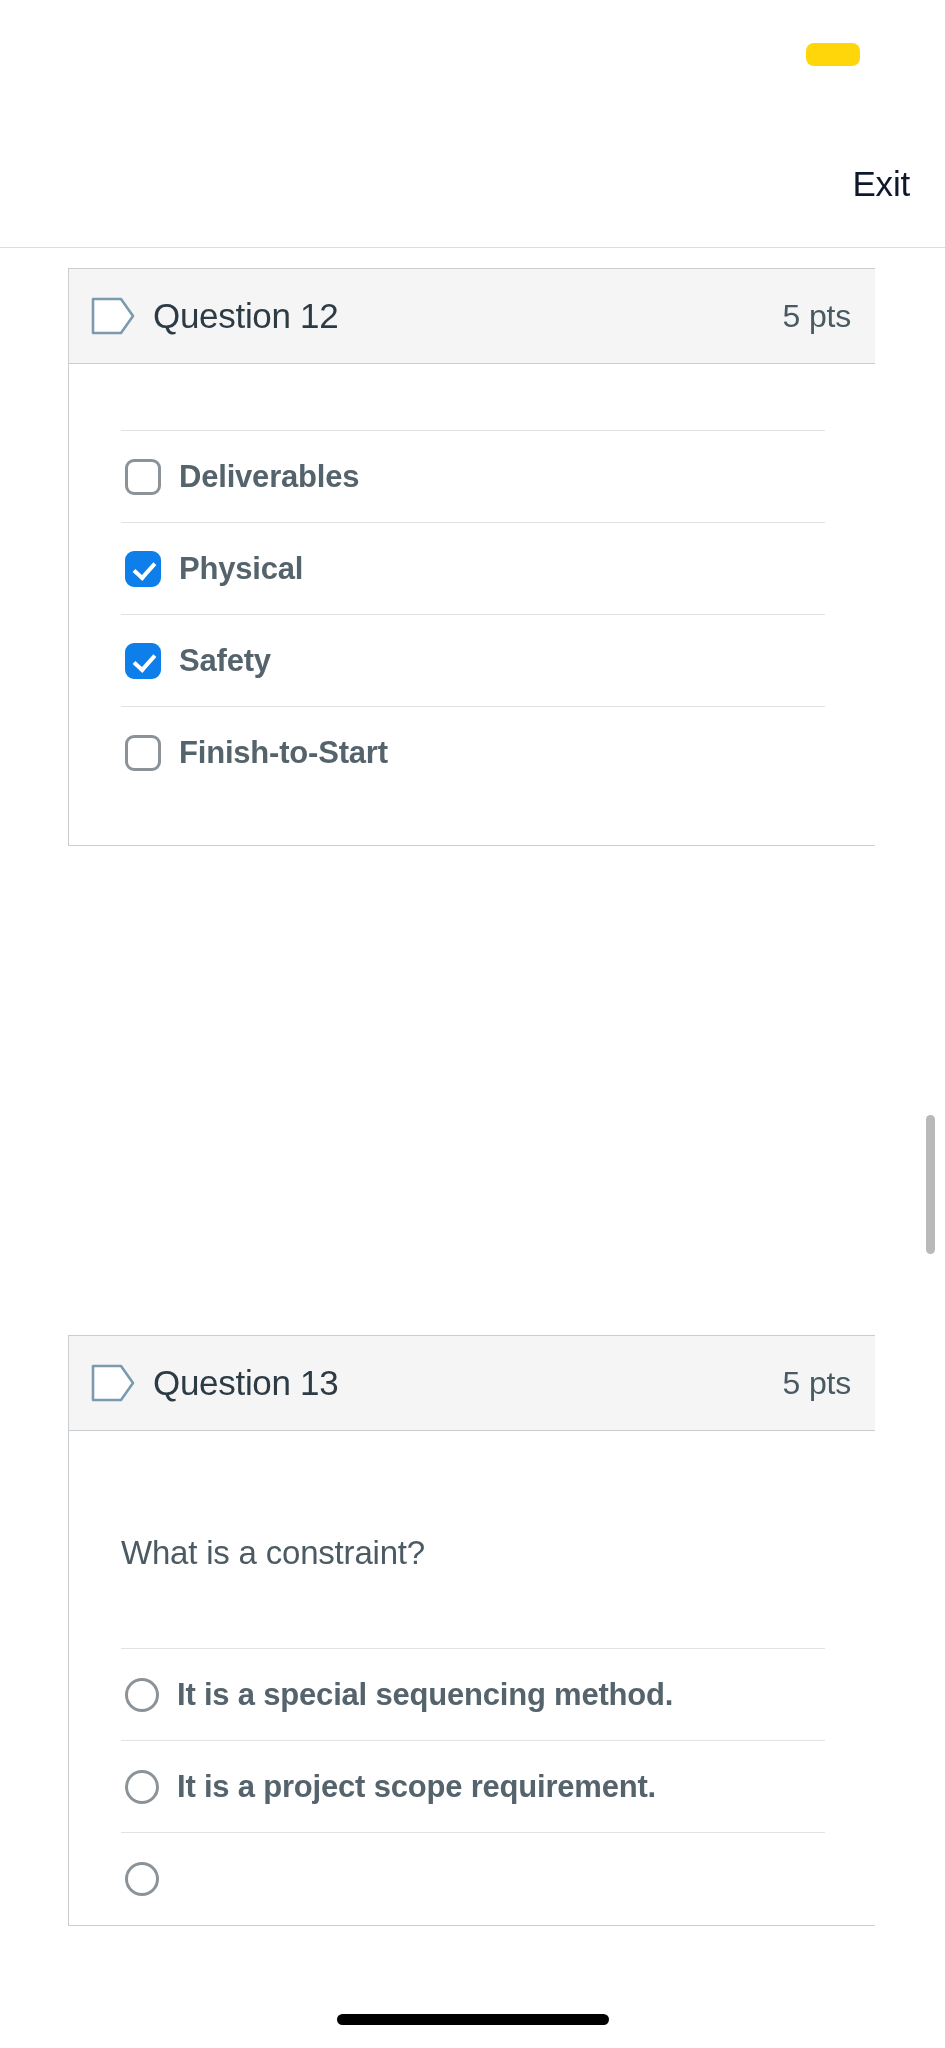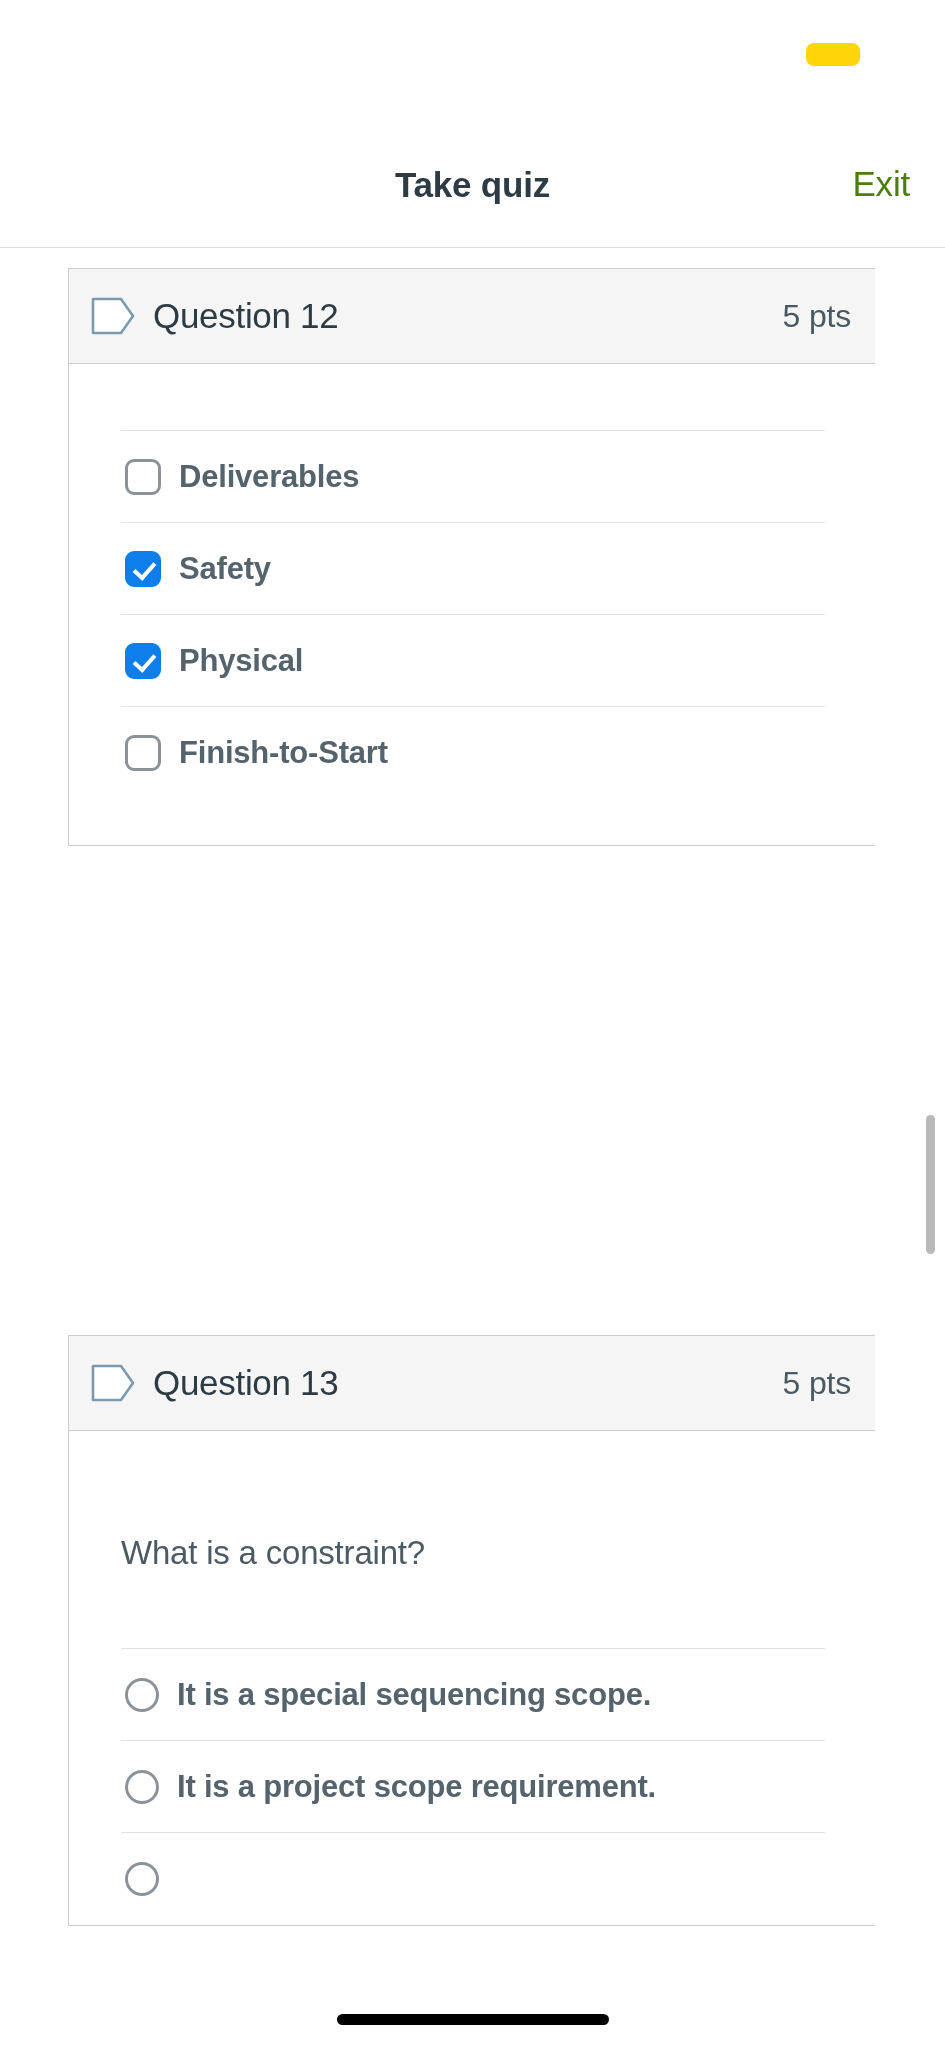--- a/index.html
+++ b/index.html
@@ -53,21 +53,21 @@
     font-size: 35px;
     font-weight: bold;
     color: #2D3B45;
     letter-spacing: -0.2px;
   }
   .nav-exit {
     position: absolute;
     right: 35px;
     top: 54px;
     font-size: 35px;
-    color: #4d7c0f;
+    color: #0f172a;
     text-decoration: none;
     letter-spacing: -0.2px;
   }
 
   
   .content {
     position: absolute;
     top: 249px; left: 0;
     width: 875px;
     height: 1710px;
@@ -215,21 +215,20 @@
 </head>
 <body>
 
 <div id="screen">
 
   <div class="status-bar">
     <div class="recording-pill"></div>
   </div>
 
   <div class="nav-bar">
-    <div class="nav-title">Take quiz</div>
     <a class="nav-exit" href="#">Exit</a>
   </div>
 
   <div class="content">
 
     <div class="question-card" id="card-q12">
       <div class="q-header">
         <svg class="flag-icon" viewBox="0 0 44 38">
           <path d="M2 2 H30 L42 19 L30 36 H2 Z" fill="#ffffff" stroke="#7B9AAF" stroke-width="2.6" stroke-linejoin="round"></path>
         </svg>
@@ -239,26 +238,26 @@
       <div class="q-body">
         <div class="answers">
 
           <div class="answer-row">
             <span class="cb"></span>
             <span class="answer-label">Deliverables</span>
           </div>
 
           <div class="answer-row">
             <span class="cb checked"></span>
+            <span class="answer-label">Physical</span>
+          </div>
+
+          <div class="answer-row">
+            <span class="cb checked"></span>
             <span class="answer-label">Safety</span>
-          </div>
-
-          <div class="answer-row">
-            <span class="cb checked"></span>
-            <span class="answer-label">Physical</span>
           </div>
 
 
           <div class="answer-row">
             <span class="cb"></span>
             <span class="answer-label">Finish-to-Start</span>
           </div>
 
         </div>
         <div class="q12-pad-bottom"></div>
@@ -272,21 +271,21 @@
         </svg>
         <span class="q-name">Question 13</span>
         <span class="q-points">5 pts</span>
       </div>
       <div class="q-body">
         <div class="q-text">What is a constraint?</div>
         <div class="answers">
 
           <div class="answer-row">
             <span class="rb"></span>
-            <span class="answer-label">It is a special sequencing scope.</span>
+            <span class="answer-label">It is a special sequencing method.</span>
           </div>
 
           <div class="answer-row">
             <span class="rb"></span>
             <span class="answer-label">It is a project scope requirement.</span>
           </div>
 
           <div class="answer-row">
             <span class="rb"></span>
           </div>

